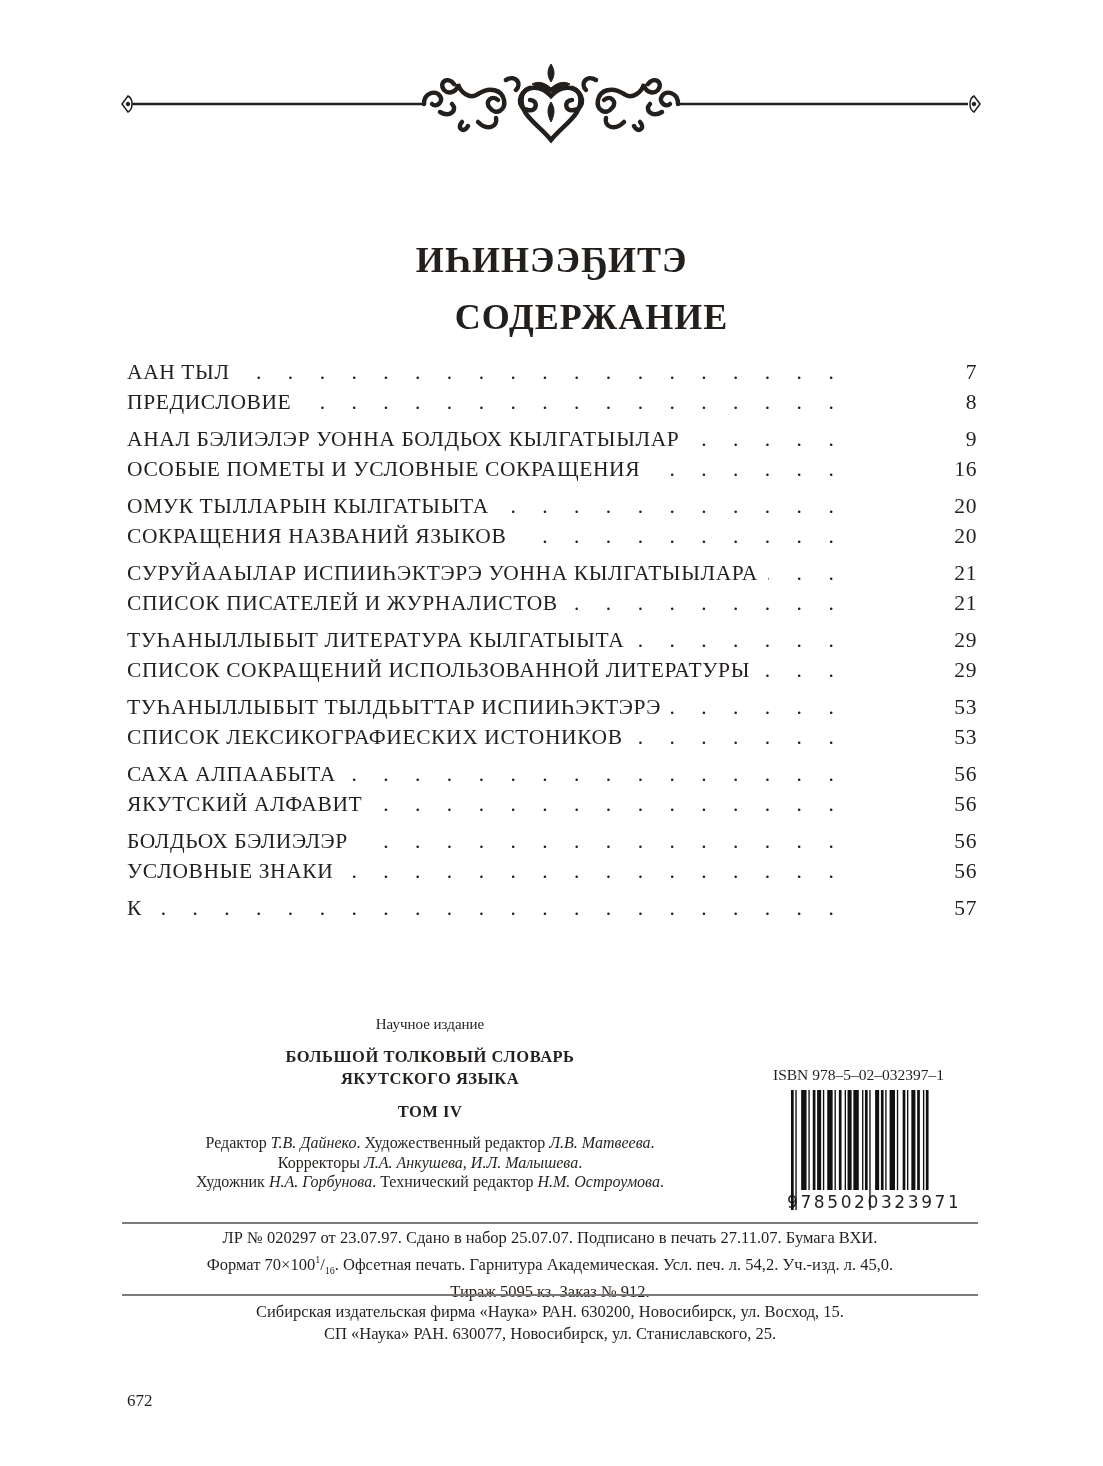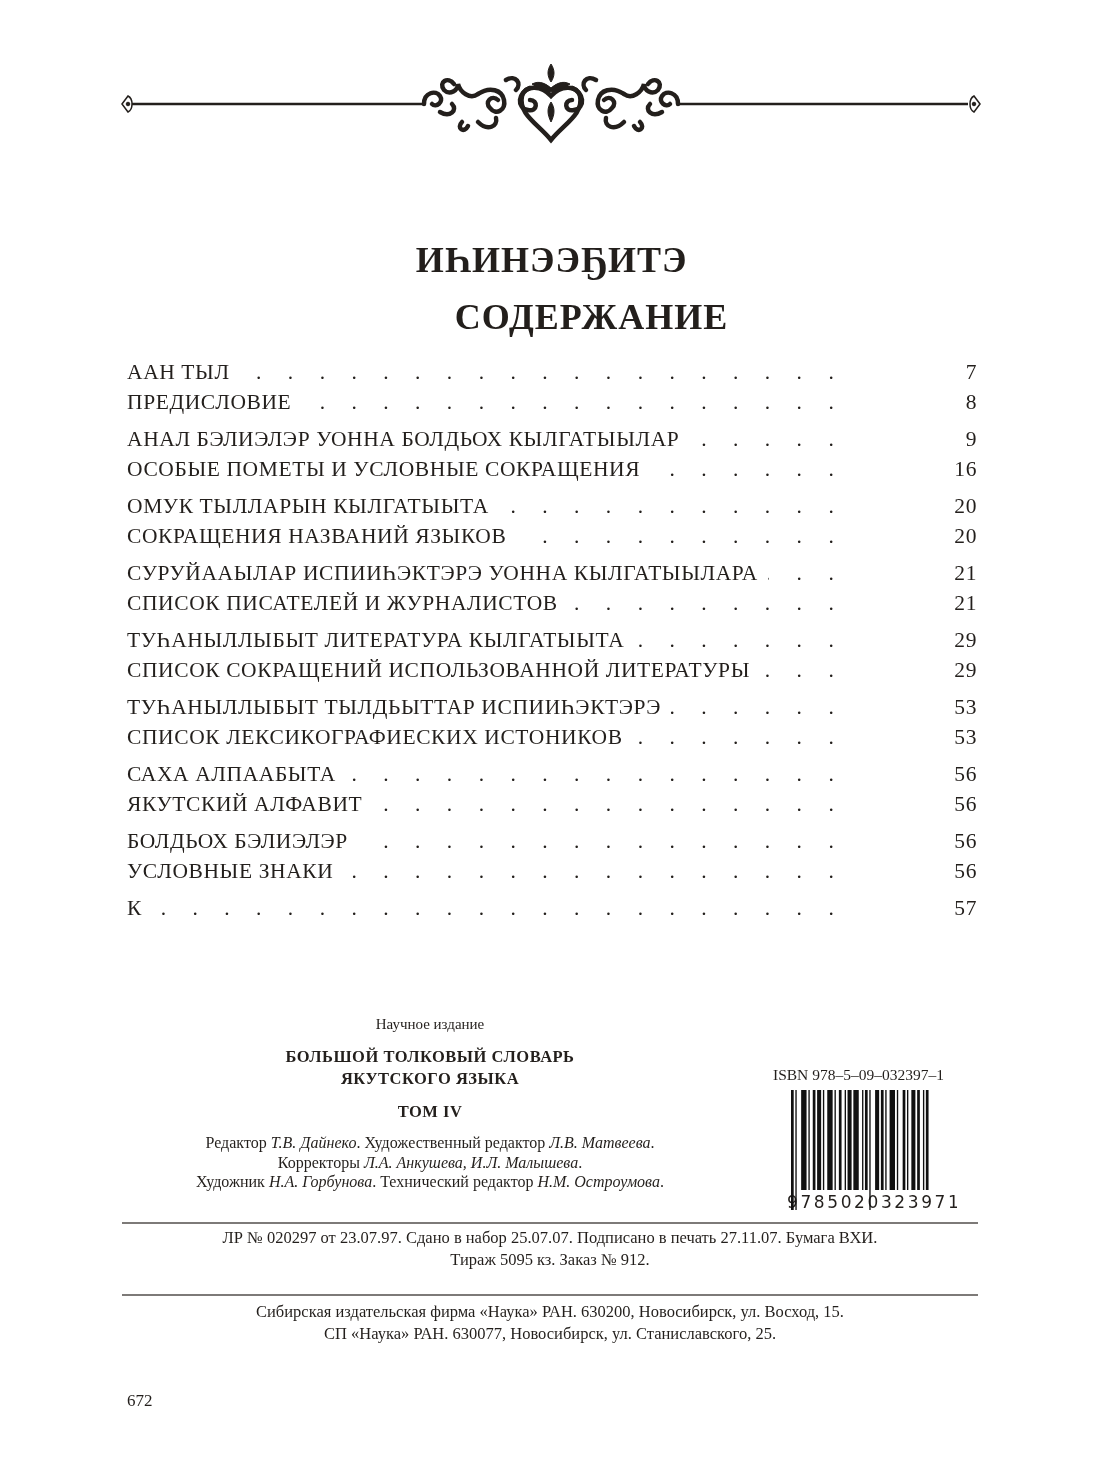--- a/index.html
+++ b/index.html
@@ -190,21 +190,21 @@
 <div class="imprint-bold" style="top:1046px;">БОЛЬШОЙ ТОЛКОВЫЙ СЛОВАРЬ</div>
 <div class="imprint-bold" style="top:1068px;">ЯКУТСКОГО ЯЗЫКА</div>
 <div class="imprint-bold" style="top:1101px;">ТОМ IV</div>
 
 <div class="credits" style="top:1133px;" id="credits">
     <div><span>Редактор </span><i>Т.В. Дайнеко</i><span>. Художественный редактор </span><i>Л.В. Матвеева</i><span>.</span></div>
     <div><span>Корректоры </span><i>Л.А. Анкушева, И.Л. Малышева</i><span>.</span></div>
     <div><span>Художник </span><i>Н.А. Горбунова</i><span>. Технический редактор </span><i>Н.М. Остроумова</i><span>.</span></div>
   </div>
 
-<div class="isbn">ISBN 978–5–09–032397–1</div>
+<div class="isbn">ISBN 978–5–02–032397–1</div>
 <svg class="barcode" viewBox="0 0 170 122" id="barcode">
   <text x="0" y="120" font-family="DejaVu Sans, sans-serif" font-size="17" fill="#231f1c" letter-spacing="2.6" id="barcode-digits">9785020323971</text>
 <rect x="4" y="2" width="2.7" height="120" fill="#111"></rect>
     <rect x="8.35" y="2" width="1.35" height="120" fill="#111"></rect>
     <rect x="14.149999999999999" y="2" width="5.4" height="100" fill="#111"></rect>
     <rect x="21.4" y="2" width="1.35" height="100" fill="#111"></rect>
     <rect x="25.749999999999996" y="2" width="2.7" height="100" fill="#111"></rect>
     <rect x="30.099999999999994" y="2" width="4.050000000000001" height="100" fill="#111"></rect>
     <rect x="35.9" y="2" width="1.35" height="100" fill="#111"></rect>
     <rect x="40.25" y="2" width="5.4" height="100" fill="#111"></rect>
@@ -225,20 +225,21 @@
     <rect x="120.00000000000004" y="2" width="1.35" height="100" fill="#111"></rect>
     <rect x="124.35000000000005" y="2" width="4.050000000000001" height="100" fill="#111"></rect>
     <rect x="130.15000000000003" y="2" width="2.7" height="100" fill="#111"></rect>
     <rect x="135.95000000000005" y="2" width="1.35" height="100" fill="#111"></rect>
     <rect x="138.85000000000002" y="2" width="2.7" height="100" fill="#111"></rect>
   </svg>
 
 <div class="rule" style="top:1222px;"></div>
 <div class="pub" style="top:1227px;">
   <div>ЛР № 020297 от 23.07.97. Сдано в набор 25.07.07. Подписано в печать 27.11.07. Бумага ВХИ.</div>
+  <div><span>Формат 70×100</span><sup style="font-size:10px">1</sup><span>/</span><sub style="font-size:10px">16</sub><span>. Офсетная печать. Гарнитура Академическая. Усл. печ. л. 54,2. Уч.-изд. л. 45,0.</span></div>
   <div>Тираж 5095 кз. Заказ № 912.</div>
 </div>
 <div class="rule" style="top:1294px;"></div>
 <div class="pub" style="top:1301px;">
   <div>Сибирская издательская фирма «Наука» РАН. 630200, Новосибирск, ул. Восход, 15.</div>
   <div>СП «Наука» РАН. 630077, Новосибирск, ул. Станиславского, 25.</div>
 </div>
 
 <div class="page-number">672</div>
 

